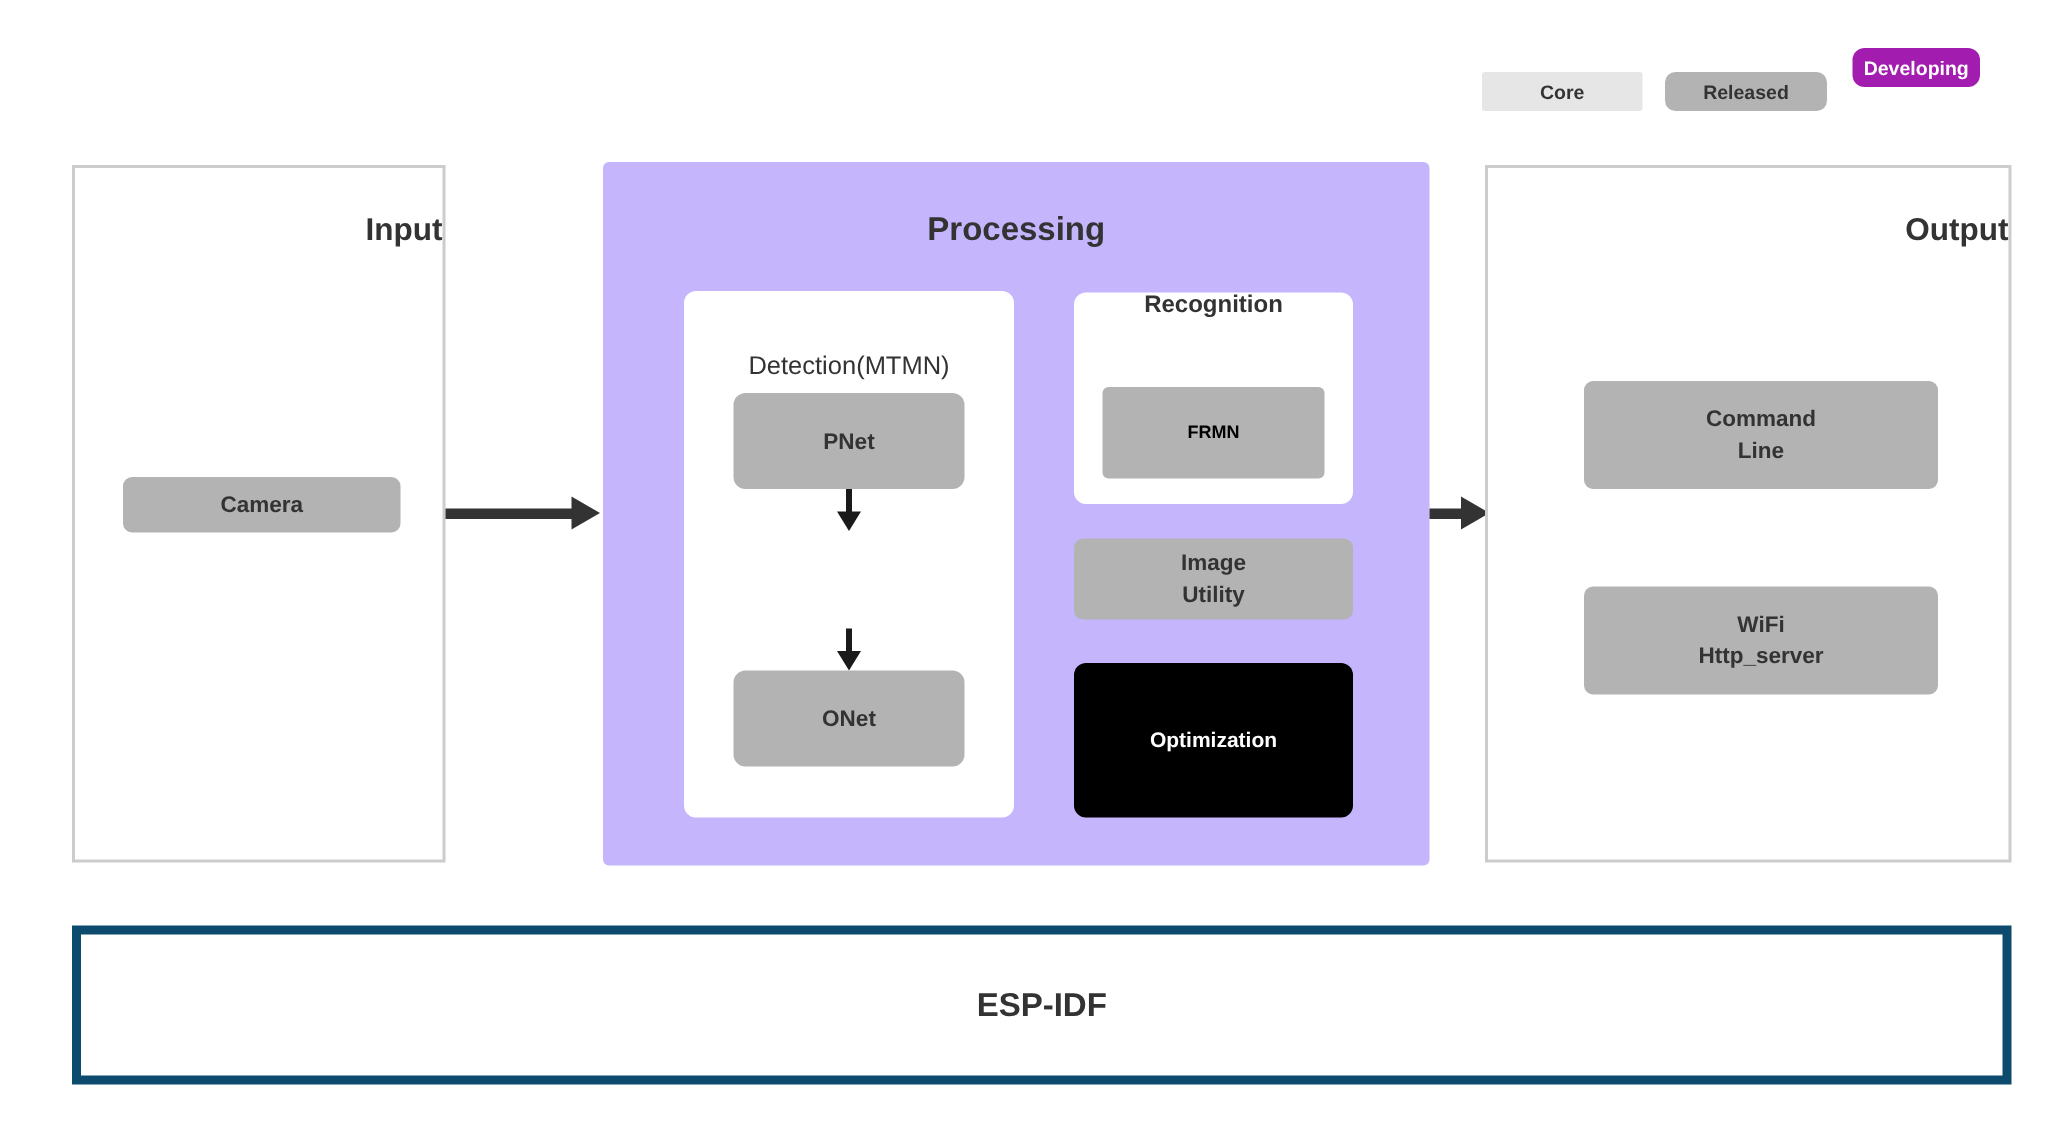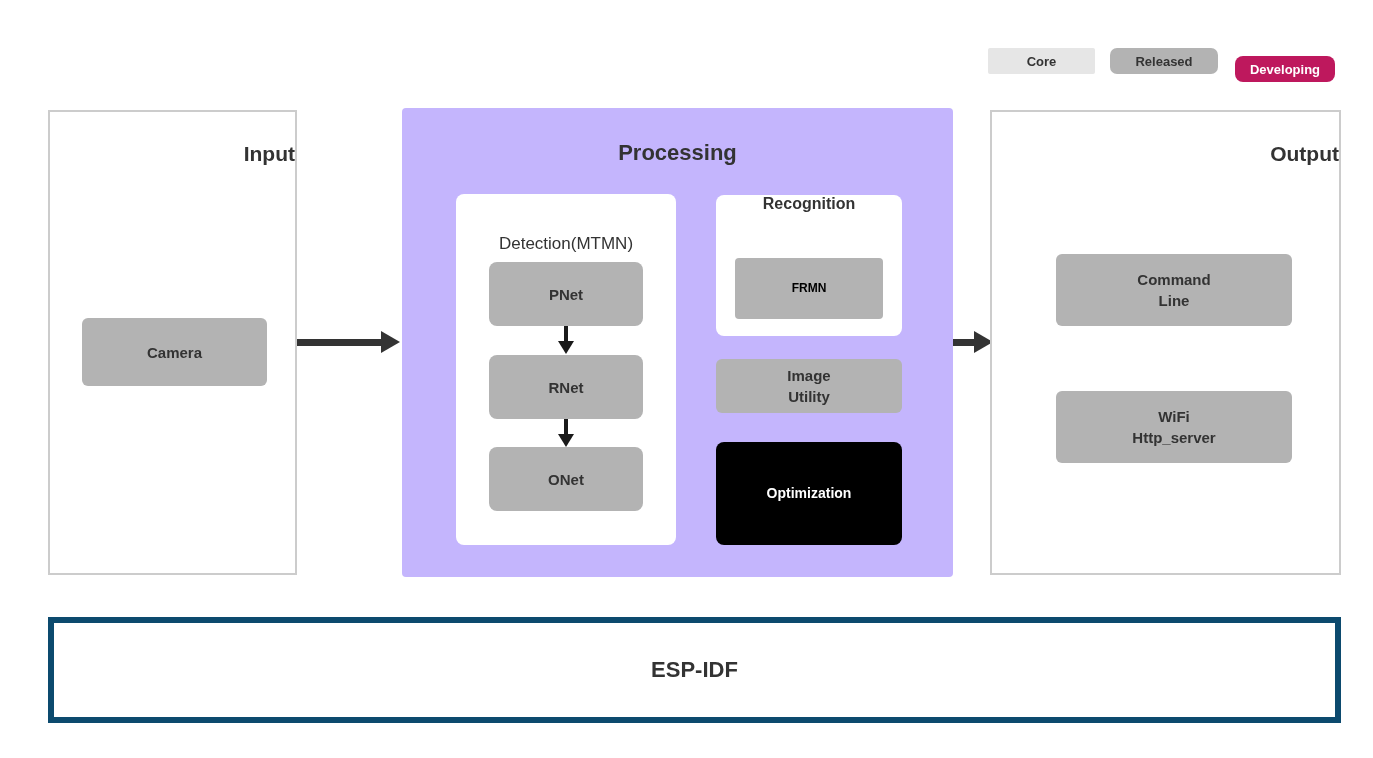--- a/index.html
+++ b/index.html
@@ -14,21 +14,21 @@
   .abs { position: absolute; box-sizing: border-box; }
 
   
   .chip {
     height: 26px;
     display: flex; align-items: center; justify-content: center;
     font-size: 13px; font-weight: bold; color: #333;
   }
   .chip-core { left: 988px; top: 48px; width: 107px; background: #e6e6e6; border-radius: 2px; }
   .chip-released { left: 1110px; top: 48px; width: 108px; background: #b3b3b3; border-radius: 7px; }
-  .chip-developing { left: 1235px; top: 56px; width: 100px; background: #be185d; color: #ffffff; border-radius: 8px; }
+  .chip-developing { left: 1235px; top: 32px; width: 85px; background: #a21caf; color: #ffffff; border-radius: 8px; }
 
   
   .panel {
     background: #ffffff;
     border: 2px solid #cccccc;
   }
   .panel-title {
     text-align: right;
     font-weight: bold;
     font-size: 21px;
@@ -49,21 +49,21 @@
   .node {
     background: #b3b3b3;
     border-radius: 6px;
     display: flex; align-items: center; justify-content: center;
     font-weight: bold; font-size: 15px; color: #333;
     text-align: center;
     white-space: pre-line;
     line-height: 21px;
   }
 
-  .camera-node { left: 32px; top: 206px; width: 185px; height: 68px; }
+  .camera-node { left: 32px; top: 206px; width: 185px; height: 37px; }
 
   
   .detection-box {
     left: 54px; top: 86px; width: 220px; height: 351px;
     background: #ffffff; border-radius: 8px;
   }
   .detection-title {
     text-align: center; font-weight: normal; font-size: 17px; padding-top: 40px;
   }
   .pnet-node { left: 33px; top: 68px;  width: 154px; height: 64px; border-radius: 8px; }
@@ -149,23 +149,20 @@
 
     <div class="abs node pnet-node">
       <span>PNet</span>
     </div>
 
     <div>
       <div class="abs v-line" style="left:108px; top:132px; height:17px;"></div>
       <div class="abs v-head" style="left:102px; top:147px;"></div>
     </div>
 
-    <div class="abs node rnet-node">
-      <span>RNet</span>
-    </div>
 
     <div>
       <div class="abs v-line" style="left:108px; top:225px; height:17px;"></div>
       <div class="abs v-head" style="left:102px; top:240px;"></div>
     </div>
 
     <div class="abs node onet-node">
       <span>ONet</span>
     </div>
   </div>

